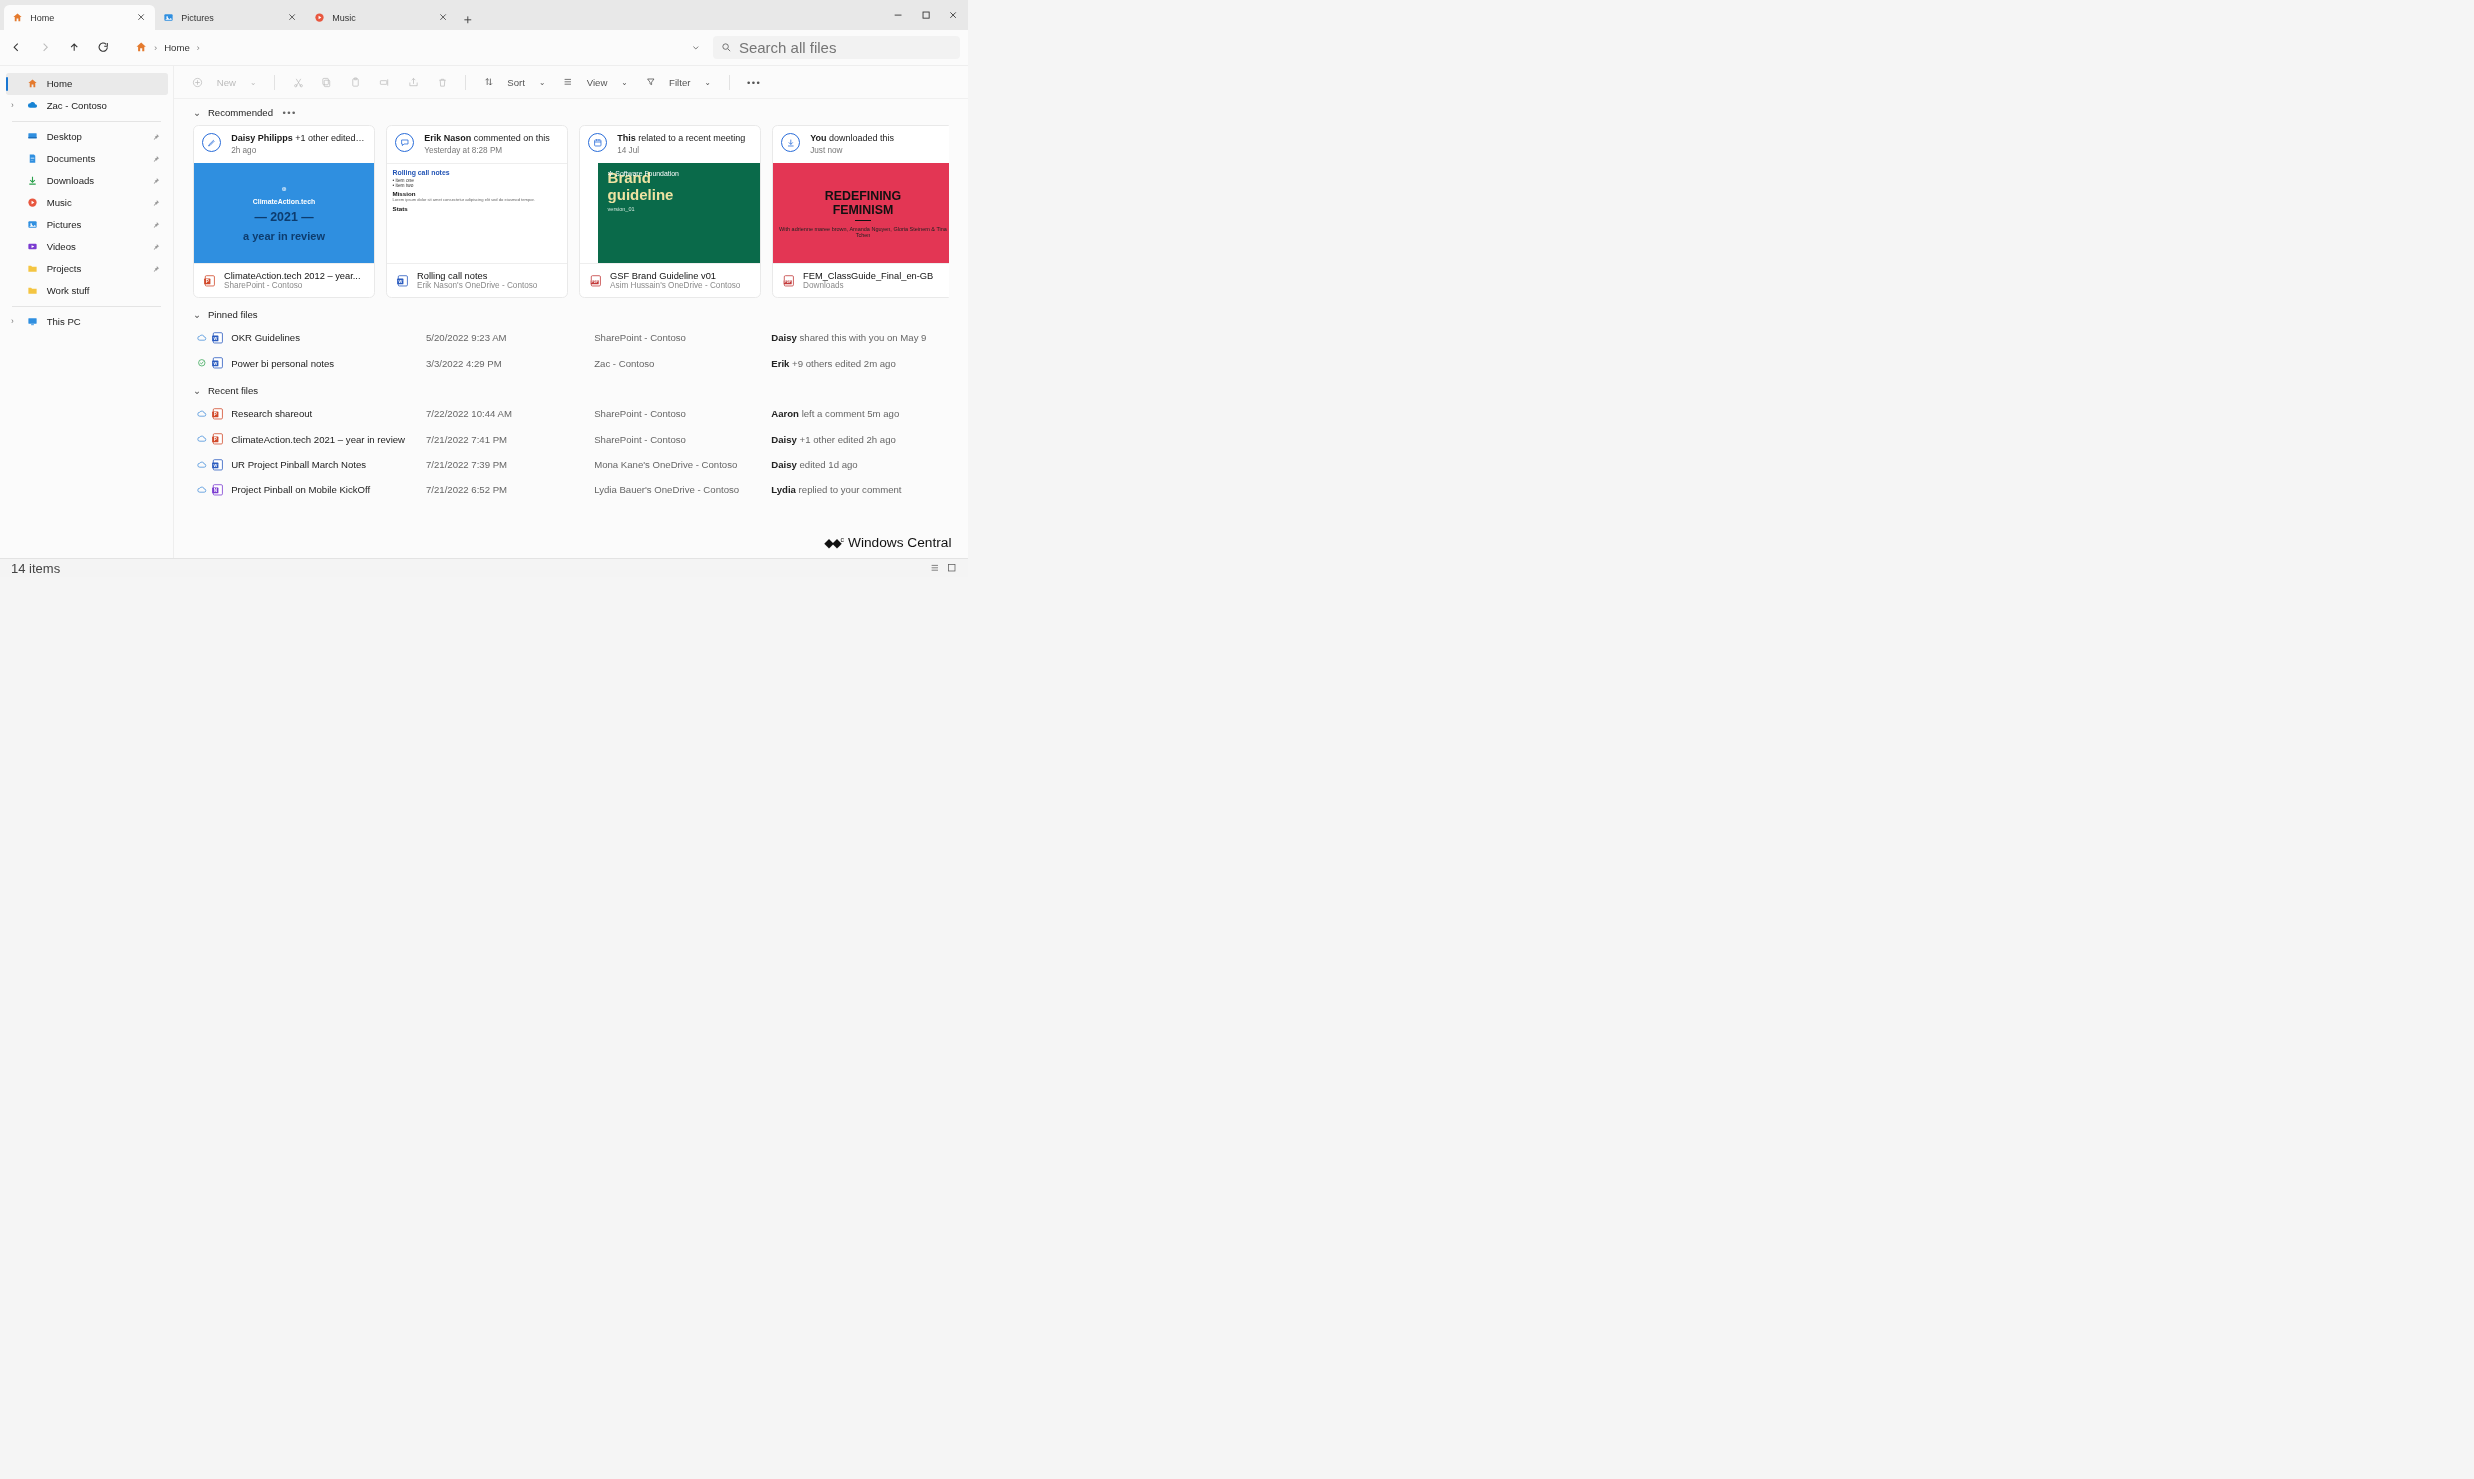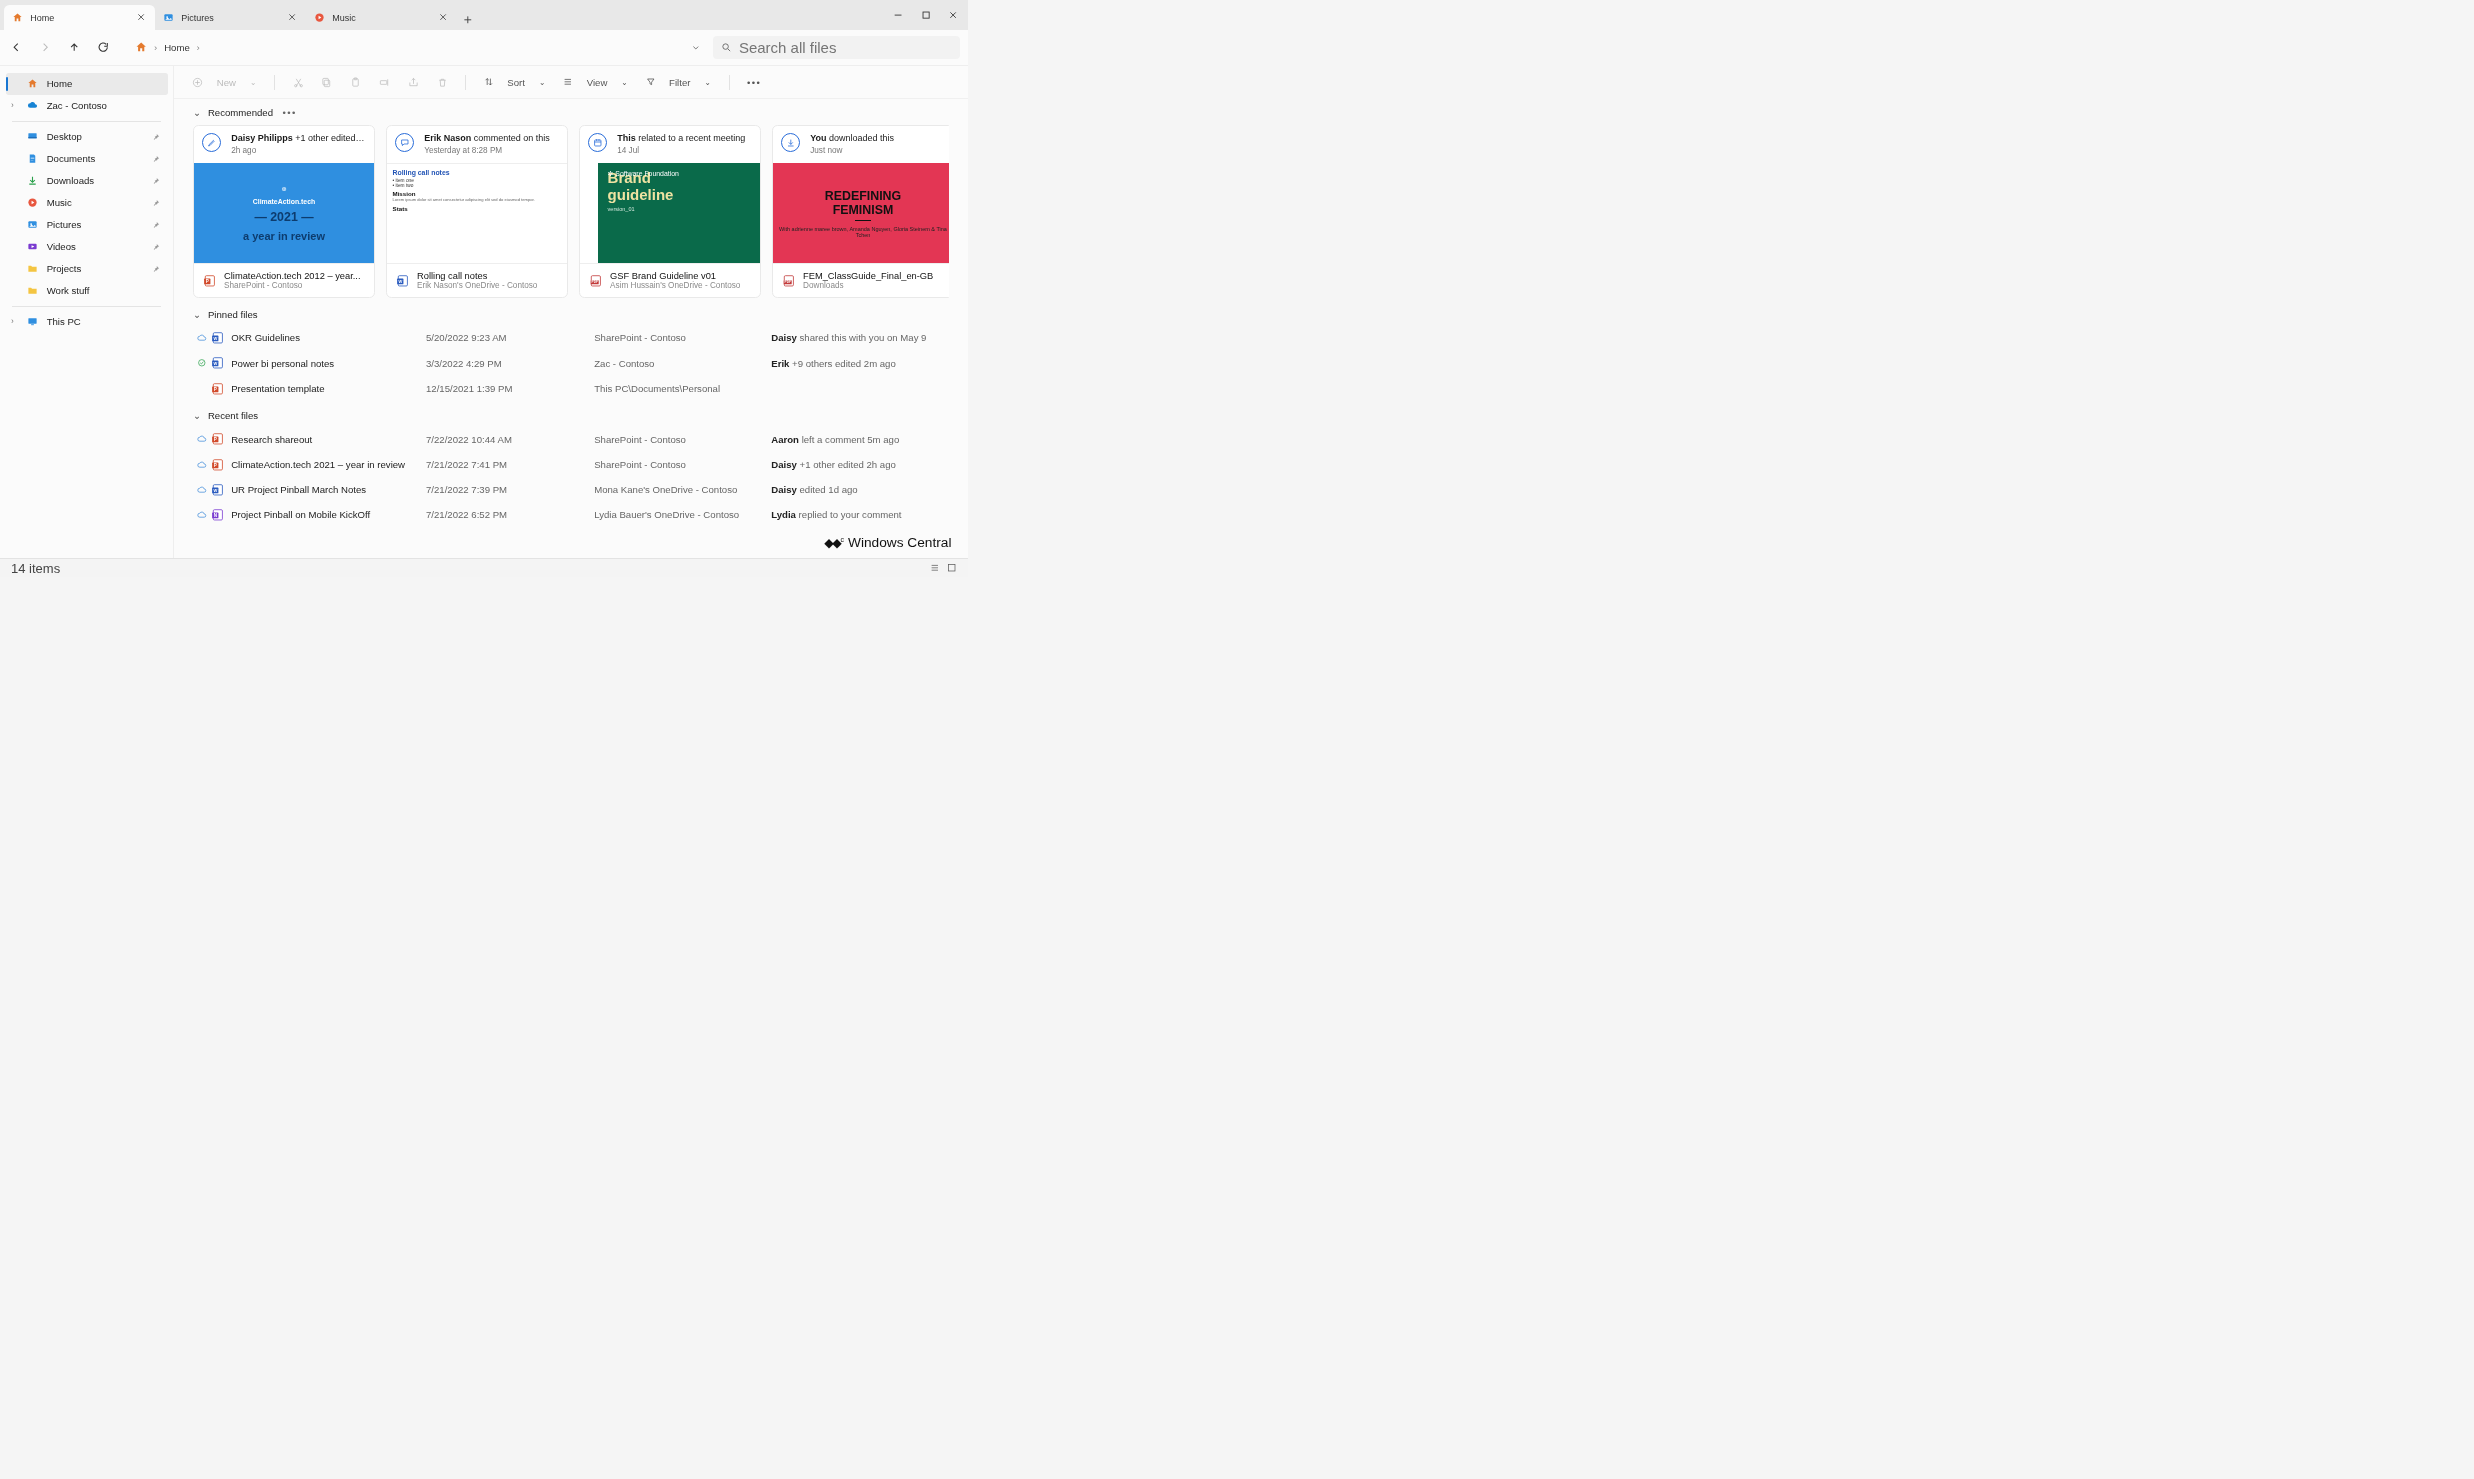--- a/index.html
+++ b/index.html
@@ -672,36 +672,20 @@
                   <rect x="2" y="8" width="11" height="10" rx="1" fill="#2a5bbf"></rect>
                   <text x="7.5" y="16" text-anchor="middle" fill="#fff" font-size="7" font-family="Arial" font-weight="bold">W</text>
                 </svg>
               </span>
             </div>
       <div class="name">Power bi personal notes</div>
       <div class="date">3/3/2022 4:29 PM</div>
       <div class="loc">Zac - Contoso</div>
       <div class="act"><b>Erik</b> +9 others edited 2m ago</div>
           </div>
-          <div class="frow">
-      <div class="lead">
-              <span style="width:9.6px"></span>
-              <span class="ico2">
-                <svg width="13.7" height="13.7" viewBox="0 0 24 24" style="font-size:14px">
-                  <rect x="4" y="3" width="16" height="18" rx="2" fill="#fff" stroke="#d14a2b" stroke-width="1.4"></rect>
-                  <rect x="2" y="8" width="11" height="10" rx="1" fill="#d14a2b"></rect>
-                  <text x="7.5" y="16" text-anchor="middle" fill="#fff" font-size="8" font-family="Arial" font-weight="bold">P</text>
-                </svg>
-              </span>
-            </div>
-      <div class="name">Presentation template</div>
-      <div class="date">12/15/2021 1:39 PM</div>
-      <div class="loc">This PC\Documents\Personal</div>
-      <div class="act"></div>
-          </div>
         </div>
     </div>
 
     <div class="section">
       <div class="section-head">
         <span class="caret">⌄</span>
         <span>Recent files</span>
       </div>
       <div class="rows" id="rows-recent">
           <div class="frow">

